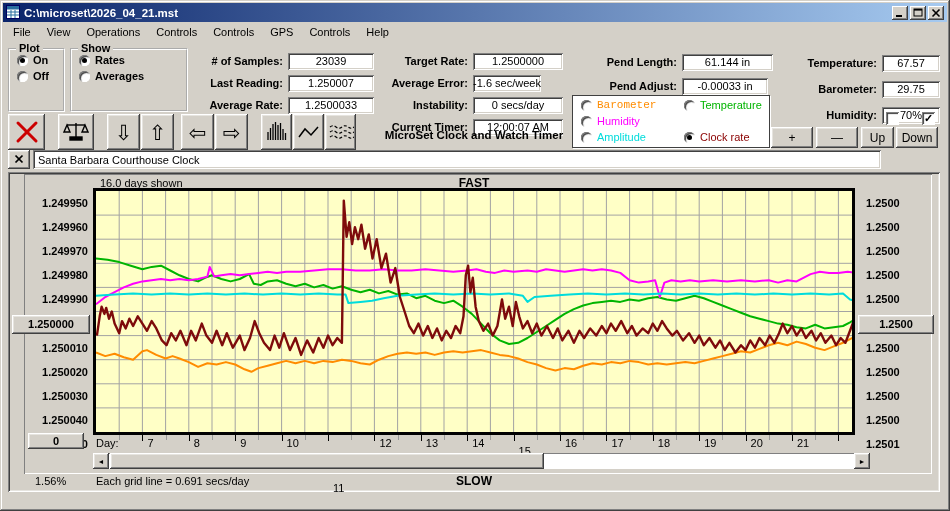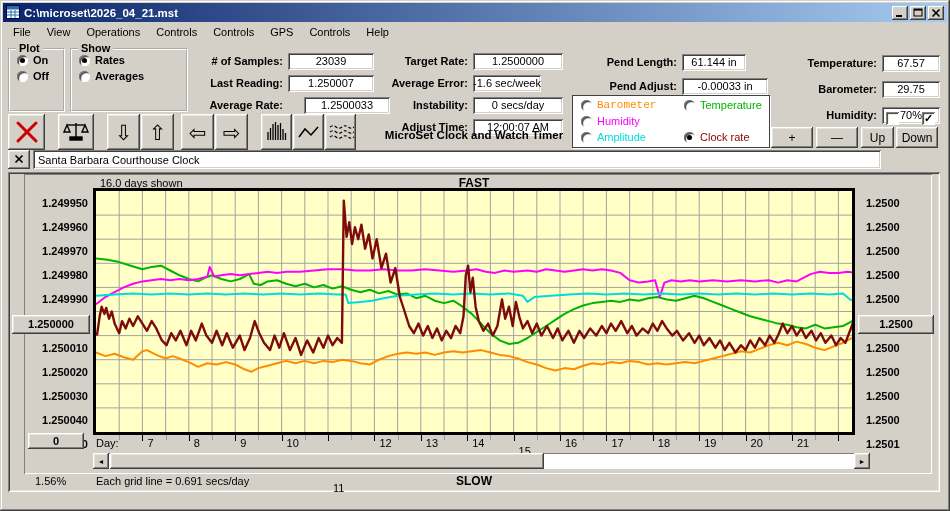--- a/index.html
+++ b/index.html
@@ -125,45 +125,45 @@
       <div class="frow" style="height: 22px;">
         <span class="flabel" style="width: 96px;"># of Samples:</span>
         <span class="fval sunken" style="width: 86px;">23039</span>
       </div>
       <div class="frow" style="height: 22px;">
         <span class="flabel" style="width: 96px;">Last Reading:</span>
         <span class="fval sunken" style="width: 86px;">1.250007</span>
       </div>
       <div class="frow" style="height: 22px;">
         <span class="flabel" style="width: 96px;">Average Rate:</span>
-        <span class="fval sunken" style="width: 86px; margin-left: 16px;">1.2500033</span>
+        <span class="fval sunken" style="width: 86px;">1.2500033</span>
       </div>
     </div>
   <div class="stat-col" id="col2" style="left:376px;top:50px;">
       <div class="frow" style="height: 22px;">
         <span class="flabel" style="width: 97px;">Target Rate:</span>
         <span class="fval sunken" style="width: 90px;">1.2500000</span>
       </div>
       <div class="frow" style="height: 22px;">
         <span class="flabel" style="width: 97px;">Average Error:</span>
         <span class="fval sunken" style="width: 68px;">-1.6 sec/week</span>
       </div>
       <div class="frow" style="height: 22px;">
         <span class="flabel" style="width: 97px;">Instability:</span>
         <span class="fval sunken" style="width: 90px;">0 secs/day</span>
       </div>
       <div class="frow" style="height: 22px;">
-        <span class="flabel" style="width: 97px;">Adjust Time:</span>
+        <span class="flabel" style="width: 97px;">Current Timer:</span>
         <span class="fval sunken" style="width: 90px;">12:00:07 AM</span>
       </div>
     </div>
   <div class="stat-col" id="col3" style="left:570px;top:50px;">
       <div class="frow" style="height: 24px;">
         <span class="flabel" style="width: 112px;">Pend Length:</span>
-        <span class="fval sunken" style="width: 64px;">61.144 in</span>
+        <span class="fval sunken" style="width: 91px;">61.144 in</span>
       </div>
       <div class="frow" style="height: 24px;">
         <span class="flabel" style="width: 112px;">Pend Adjust:</span>
         <span class="fval sunken" style="width: 86px;">-0.00033 in</span>
       </div>
     </div>
   <div class="stat-col" id="col4" style="left:786px;top:50px;">
       <div class="frow" style="height: 26px;">
         <span class="flabel" style="width: 96px;">Temperature:</span>
         <span class="fval sunken" style="width: 58px;">67.57</span>

